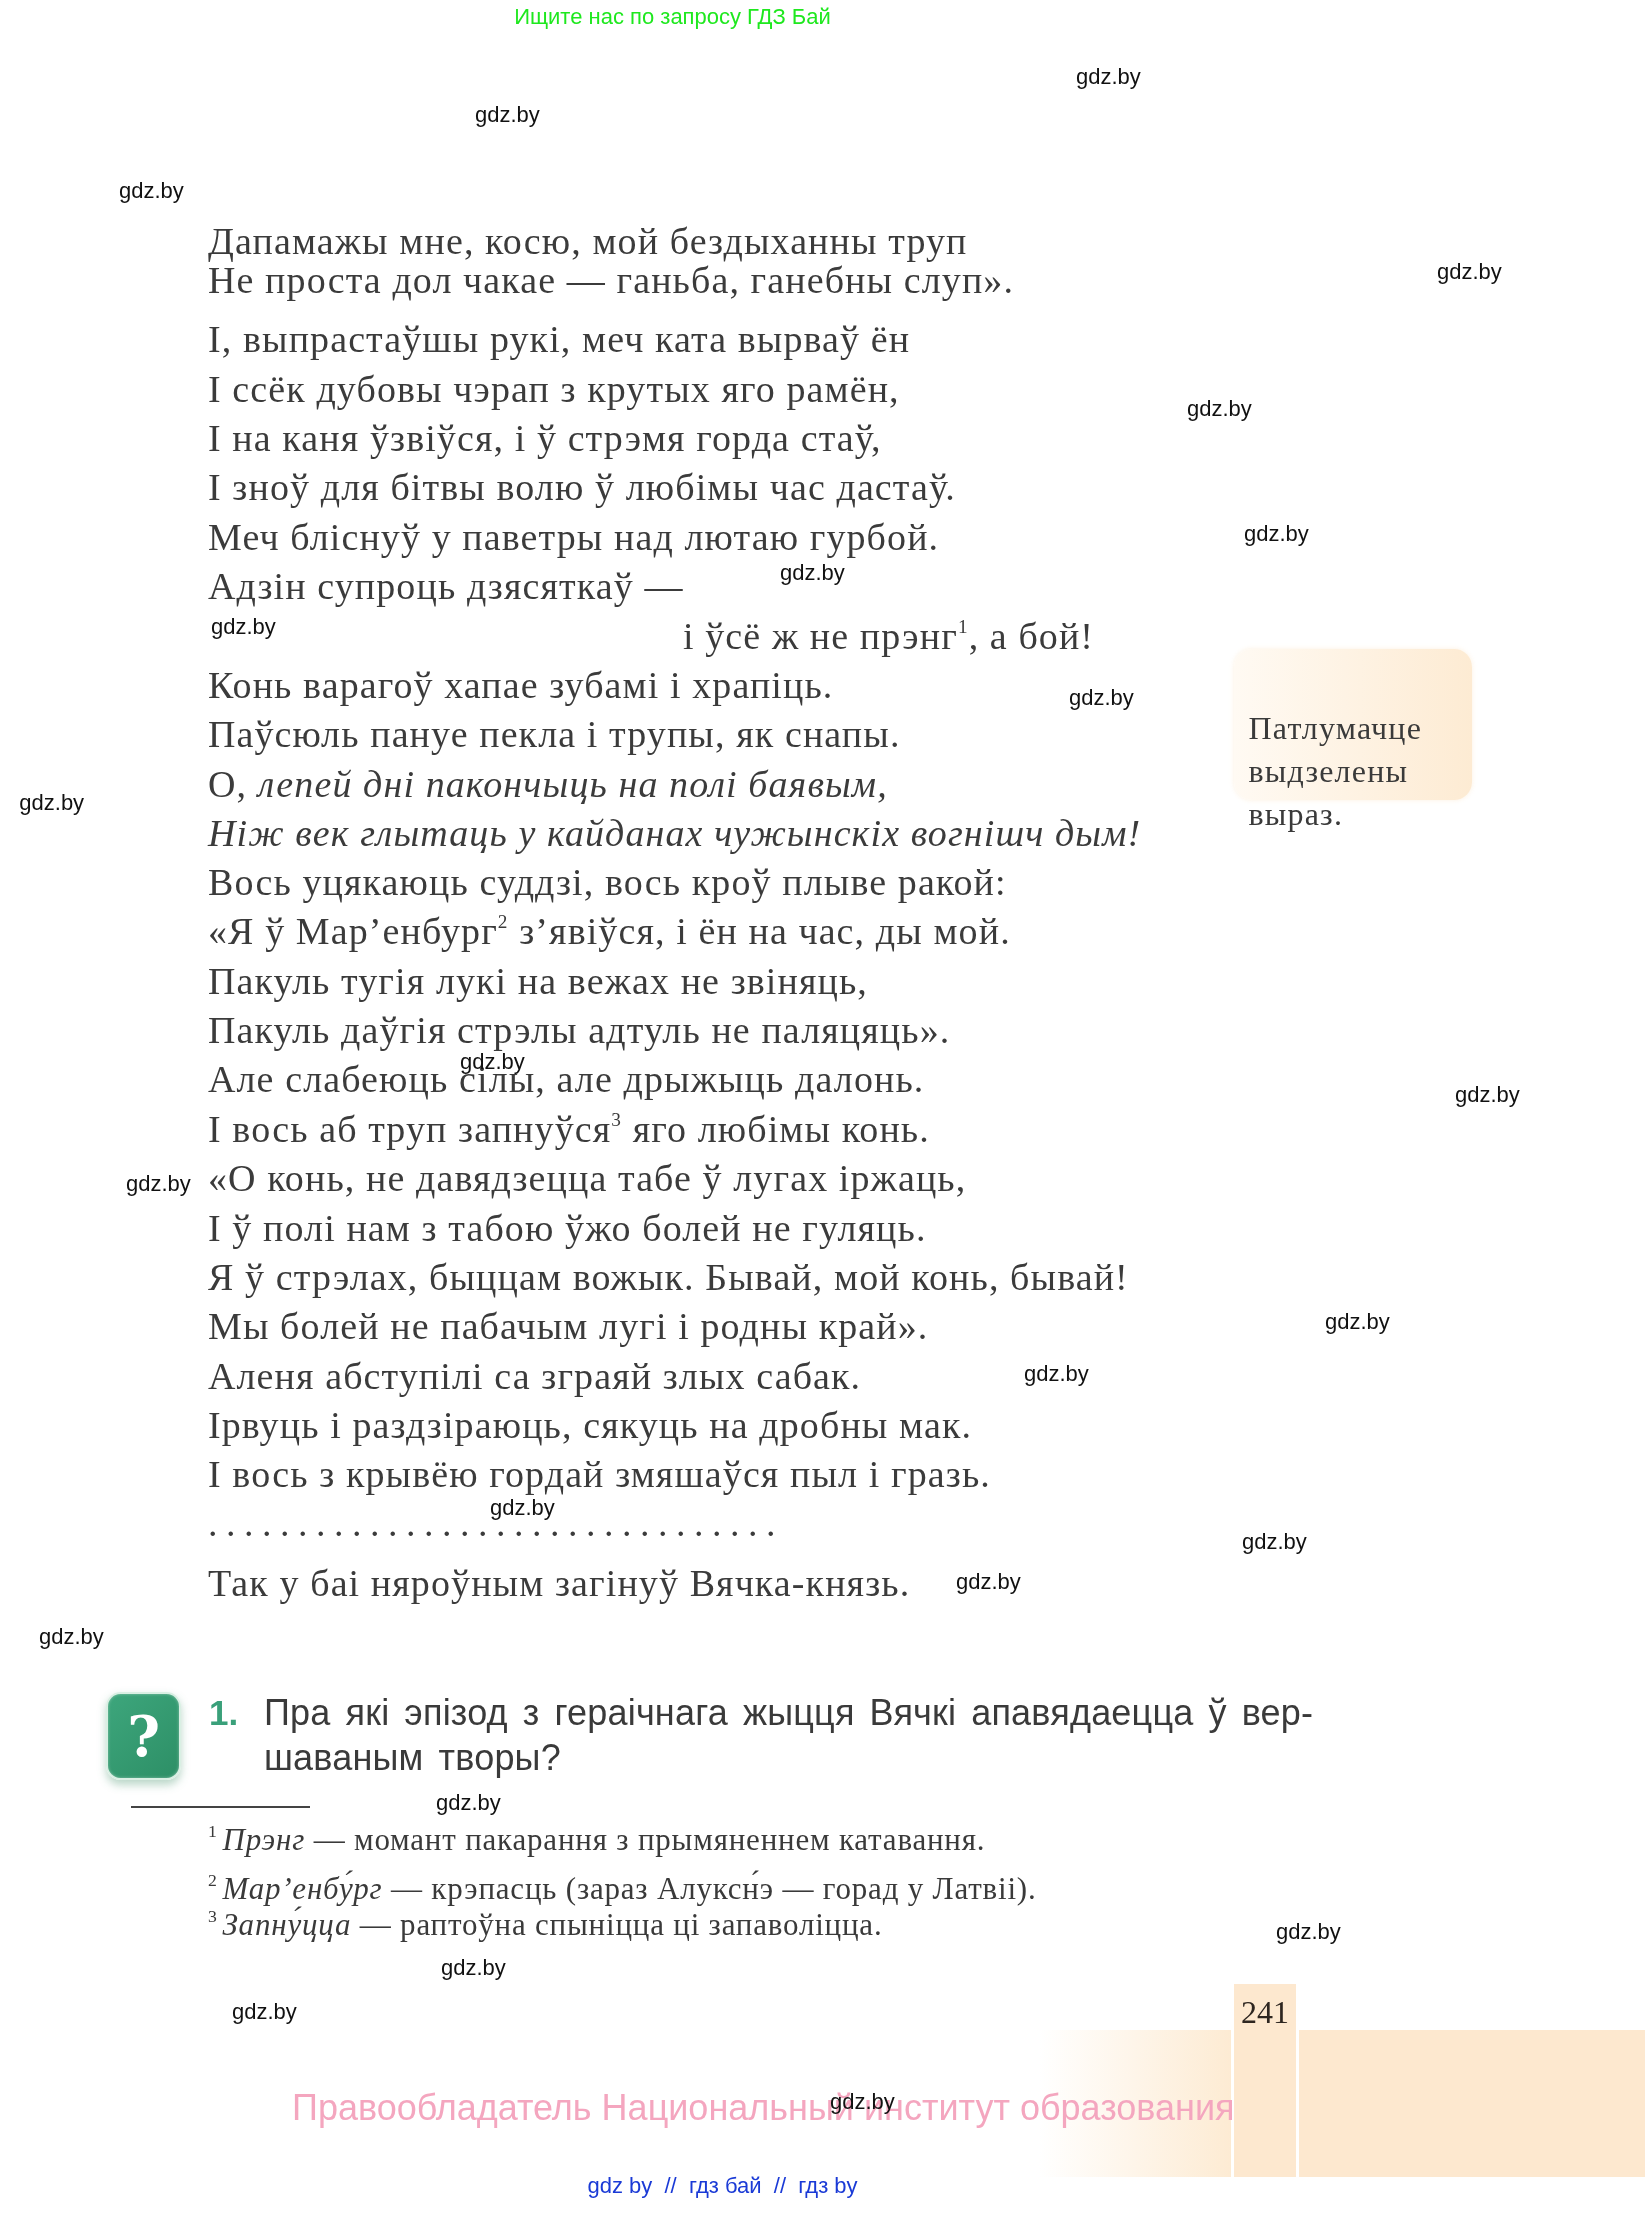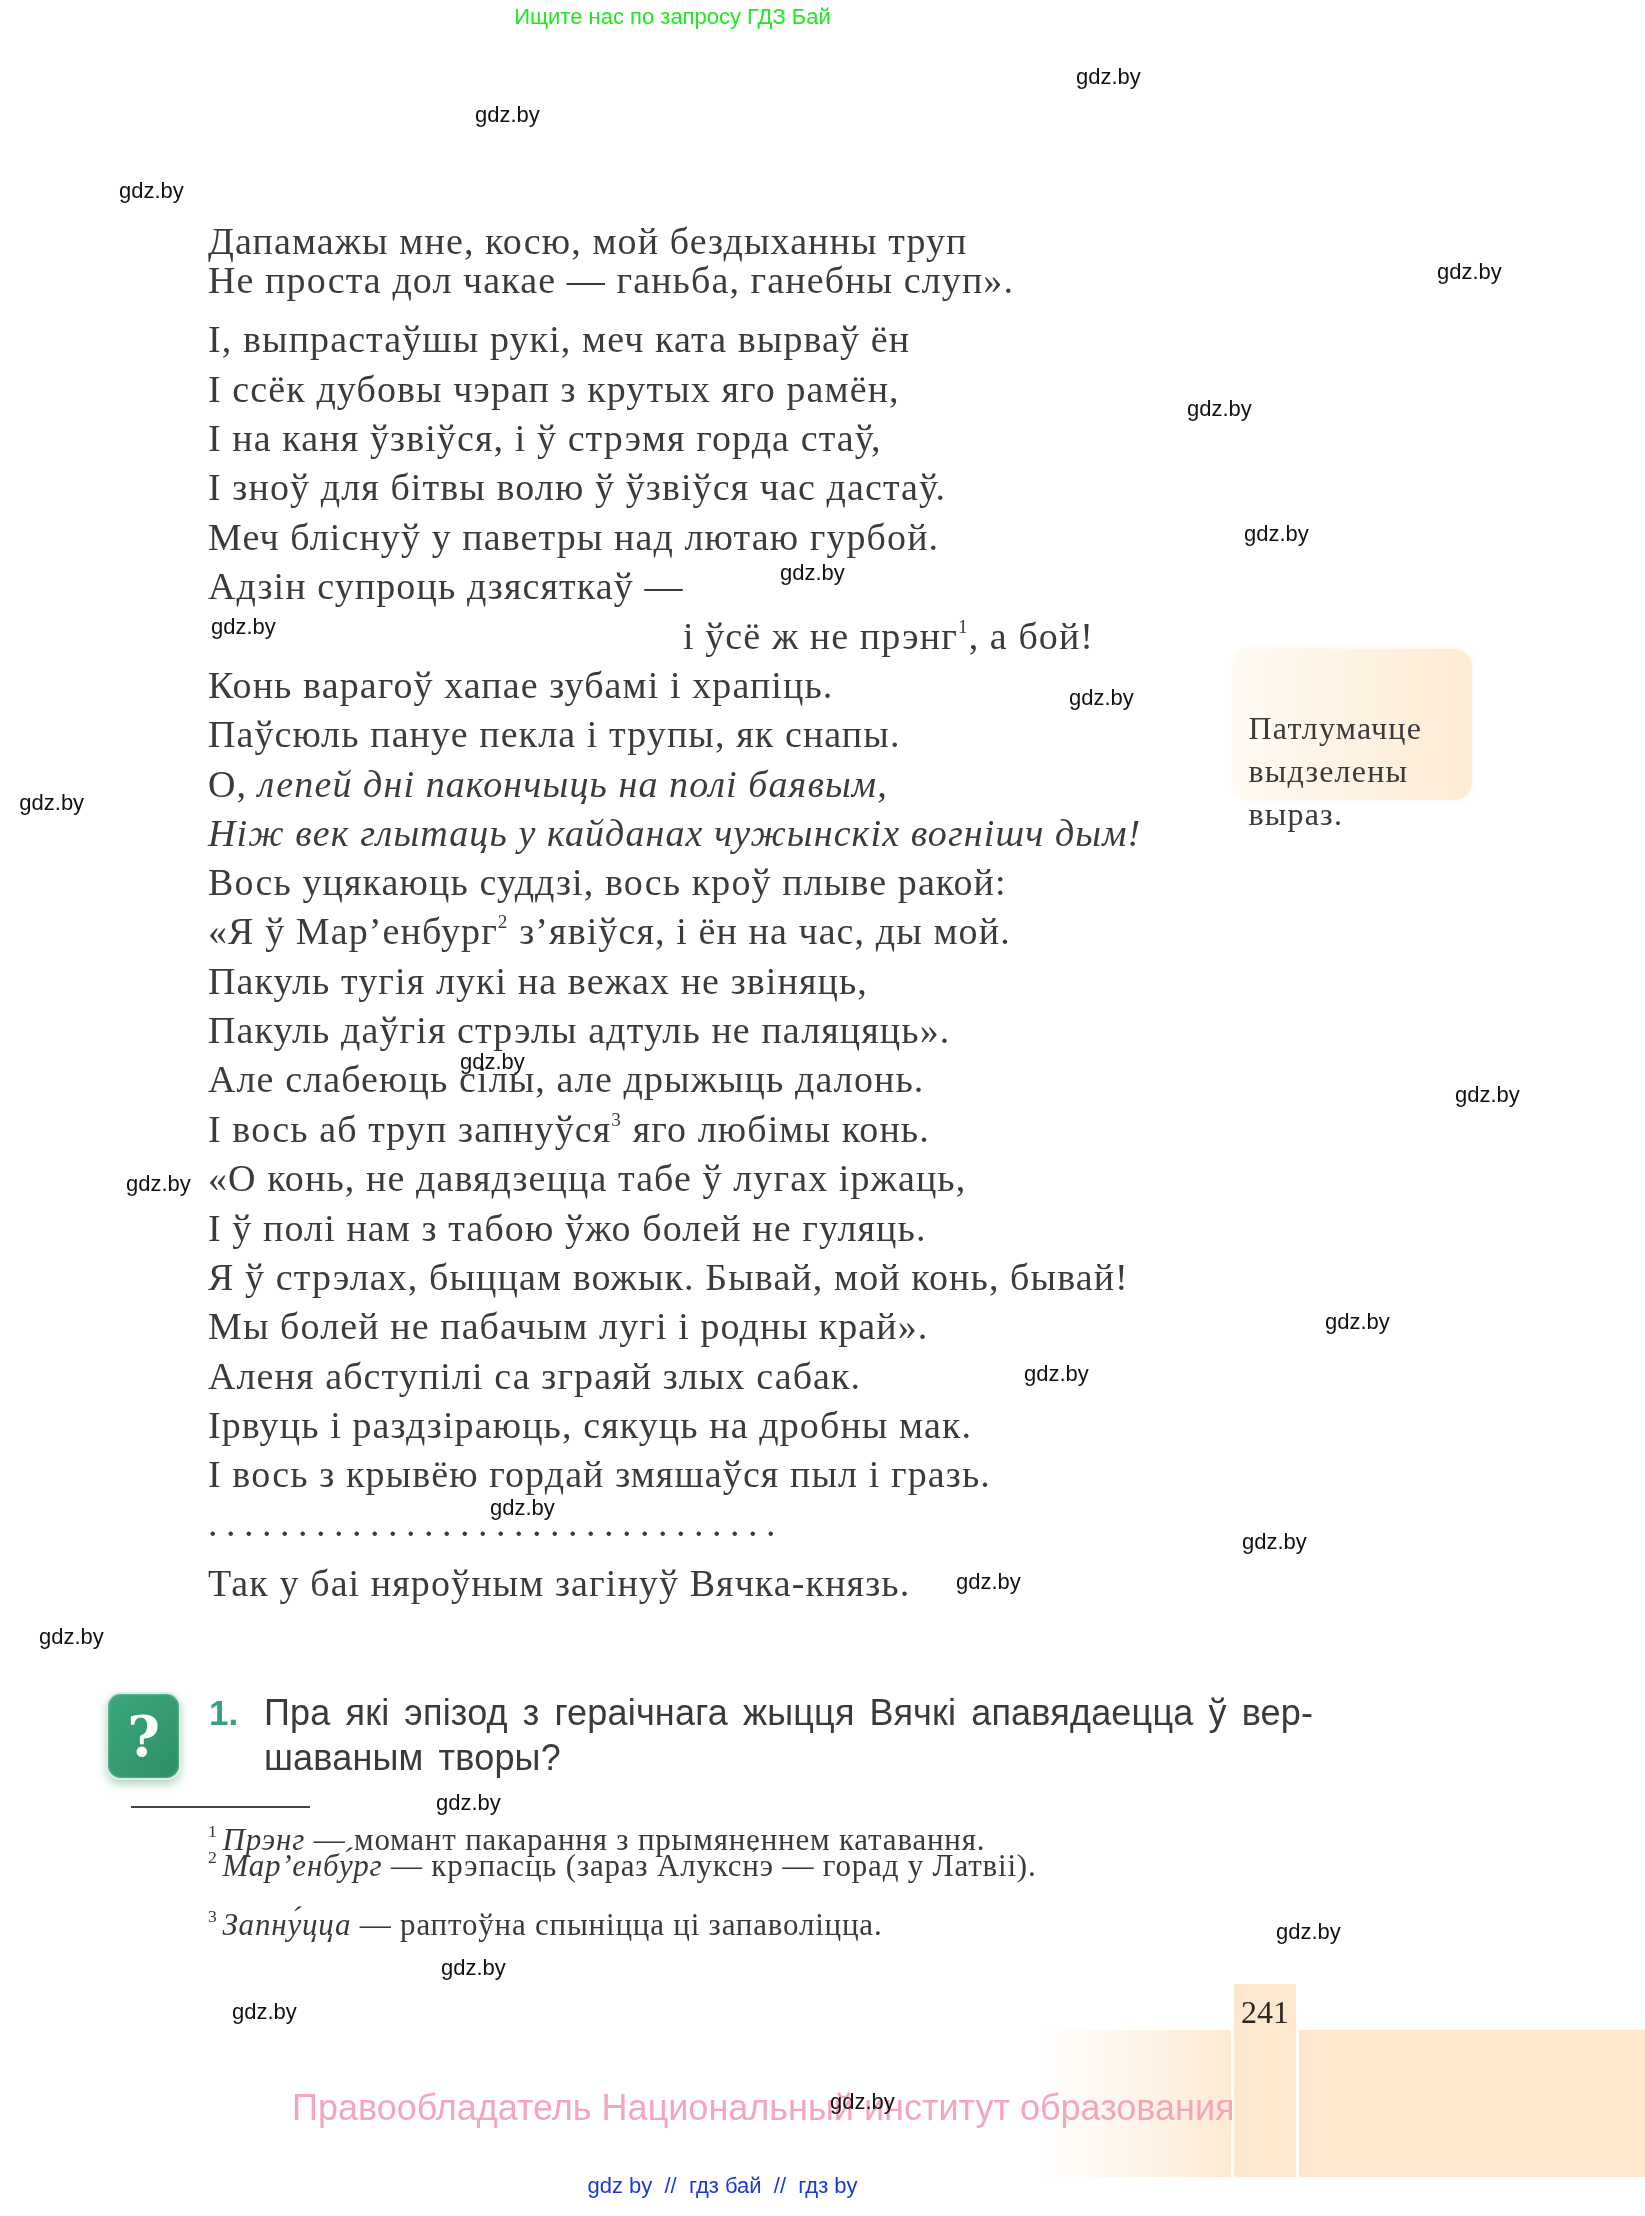--- a/index.html
+++ b/index.html
@@ -215,21 +215,21 @@
 <body>
 
 <div class="top-banner">Ищите нас по запросу ГДЗ Бай</div>
 
 <div class="poem">
   <div class="poem-line" style="top:0px">Дапамажы мне, косю, мой бездыханны труп</div>
   <div class="poem-line" style="top:39px">Не проста дол чакае — ганьба, ганебны слуп».</div>
   <div class="poem-line" style="top:98px">І, выпрастаўшы рукі, меч ката вырваў ён</div>
   <div class="poem-line" style="top:148px">І ссёк дубовы чэрап з крутых яго рамён,</div>
   <div class="poem-line" style="top:197px">І на каня ўзвіўся, і ў стрэмя горда стаў,</div>
-  <div class="poem-line" style="top:246px">І зноў для бітвы волю ў ўзвіўся час дастаў.</div>
+  <div class="poem-line" style="top:246px">І зноў для бітвы волю ў любімы час дастаў.</div>
   <div class="poem-line" style="top:296px">Меч бліснуў у паветры над лютаю гурбой.</div>
   <div class="poem-line" style="top:345px">Адзін супроць дзясяткаў —</div>
   <div class="poem-line" style="top:395px; left:475px"><span>і ўсё ж не прэнг</span><sup>1</sup><span>, а бой!</span></div>
   <div class="poem-line" style="top:444px">Конь варагоў хапае зубамі і храпіць.</div>
   <div class="poem-line" style="top:493px">Паўсюль пануе пекла і трупы, як снапы.</div>
   <div class="poem-line italic" style="top:543px"><span>О,</span><span class="rest"> лепей дні пакончыць на полі баявым,</span></div>
   <div class="poem-line italic" style="top:592px"><span class="rest">Ніж век глытаць у кайданах чужынскіх вогнішч дым!</span></div>
   <div class="poem-line" style="top:641px">Вось уцякаюць суддзі, вось кроў плыве ракой:</div>
   <div class="poem-line" style="top:690px"><span>«Я ў Мар’енбург</span><sup>2</sup><span> з’явіўся, і ён на час, ды мой.</span></div>
   <div class="poem-line" style="top:740px">Пакуль тугія лукі на вежах не звіняць,</div>
@@ -261,21 +261,21 @@
   <div class="q-text">
     <div>Пра які эпізод з гераічнага жыцця Вячкі апавядаецца ў вер-</div>
     <div>шаваным творы?</div>
   </div>
 </div>
 
 <div class="footnote-rule"></div>
 
 <div class="footnotes">
   <div class="footnote" style="top:0px"><sup>1</sup><span class="term">Прэнг</span><span> — момант пакарання з прымяненнем катавання.</span></div>
-  <div class="footnote" style="top:26px"><sup>2</sup><span class="term">Мар’енбу́рг</span><span> — крэпасць (зараз Алуксн́э — горад у Латвіі).</span></div>
+  <div class="footnote" style="top:49px"><sup>2</sup><span class="term">Мар’енбу́рг</span><span> — крэпасць (зараз Алуксн́э — горад у Латвіі).</span></div>
   <div class="footnote" style="top:85px"><sup>3</sup><span class="term">Запну́цца</span><span> — раптоўна спыніцца ці запаволіцца.</span></div>
 </div>
 
 <div class="band-gradient"></div>
 <div class="page-number-box">
   <div class="page-number">241</div>
 </div>
 <div class="band-right"></div>
 
 <div class="copyright">Правообладатель Национальный институт образования</div>

